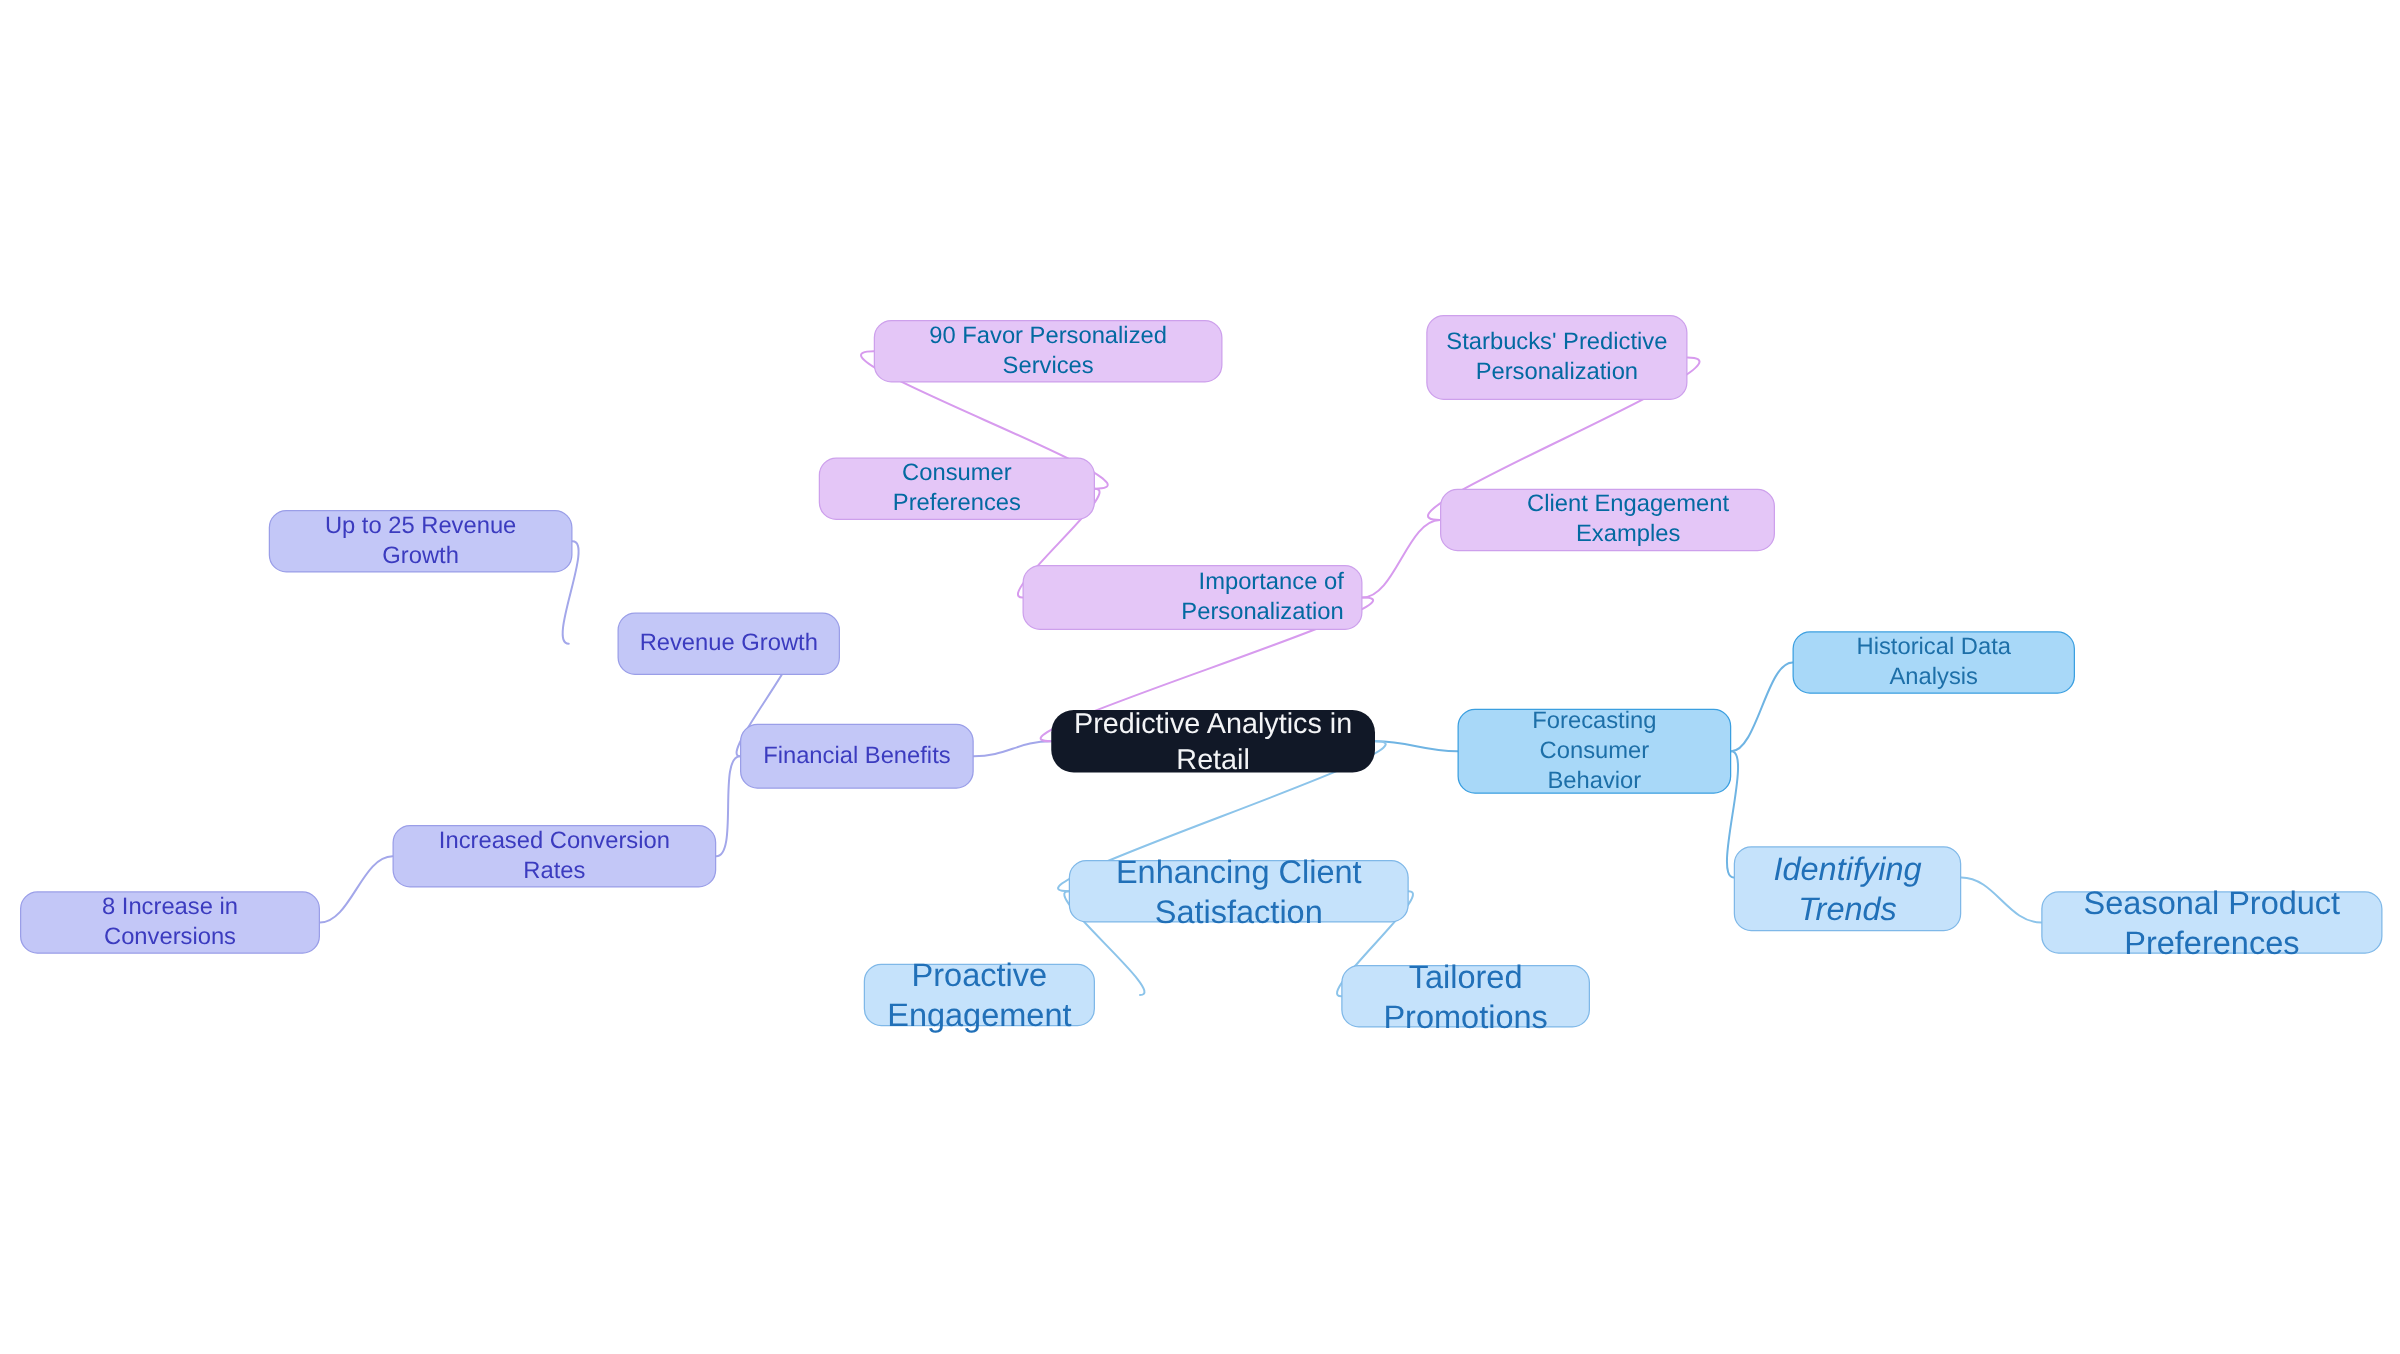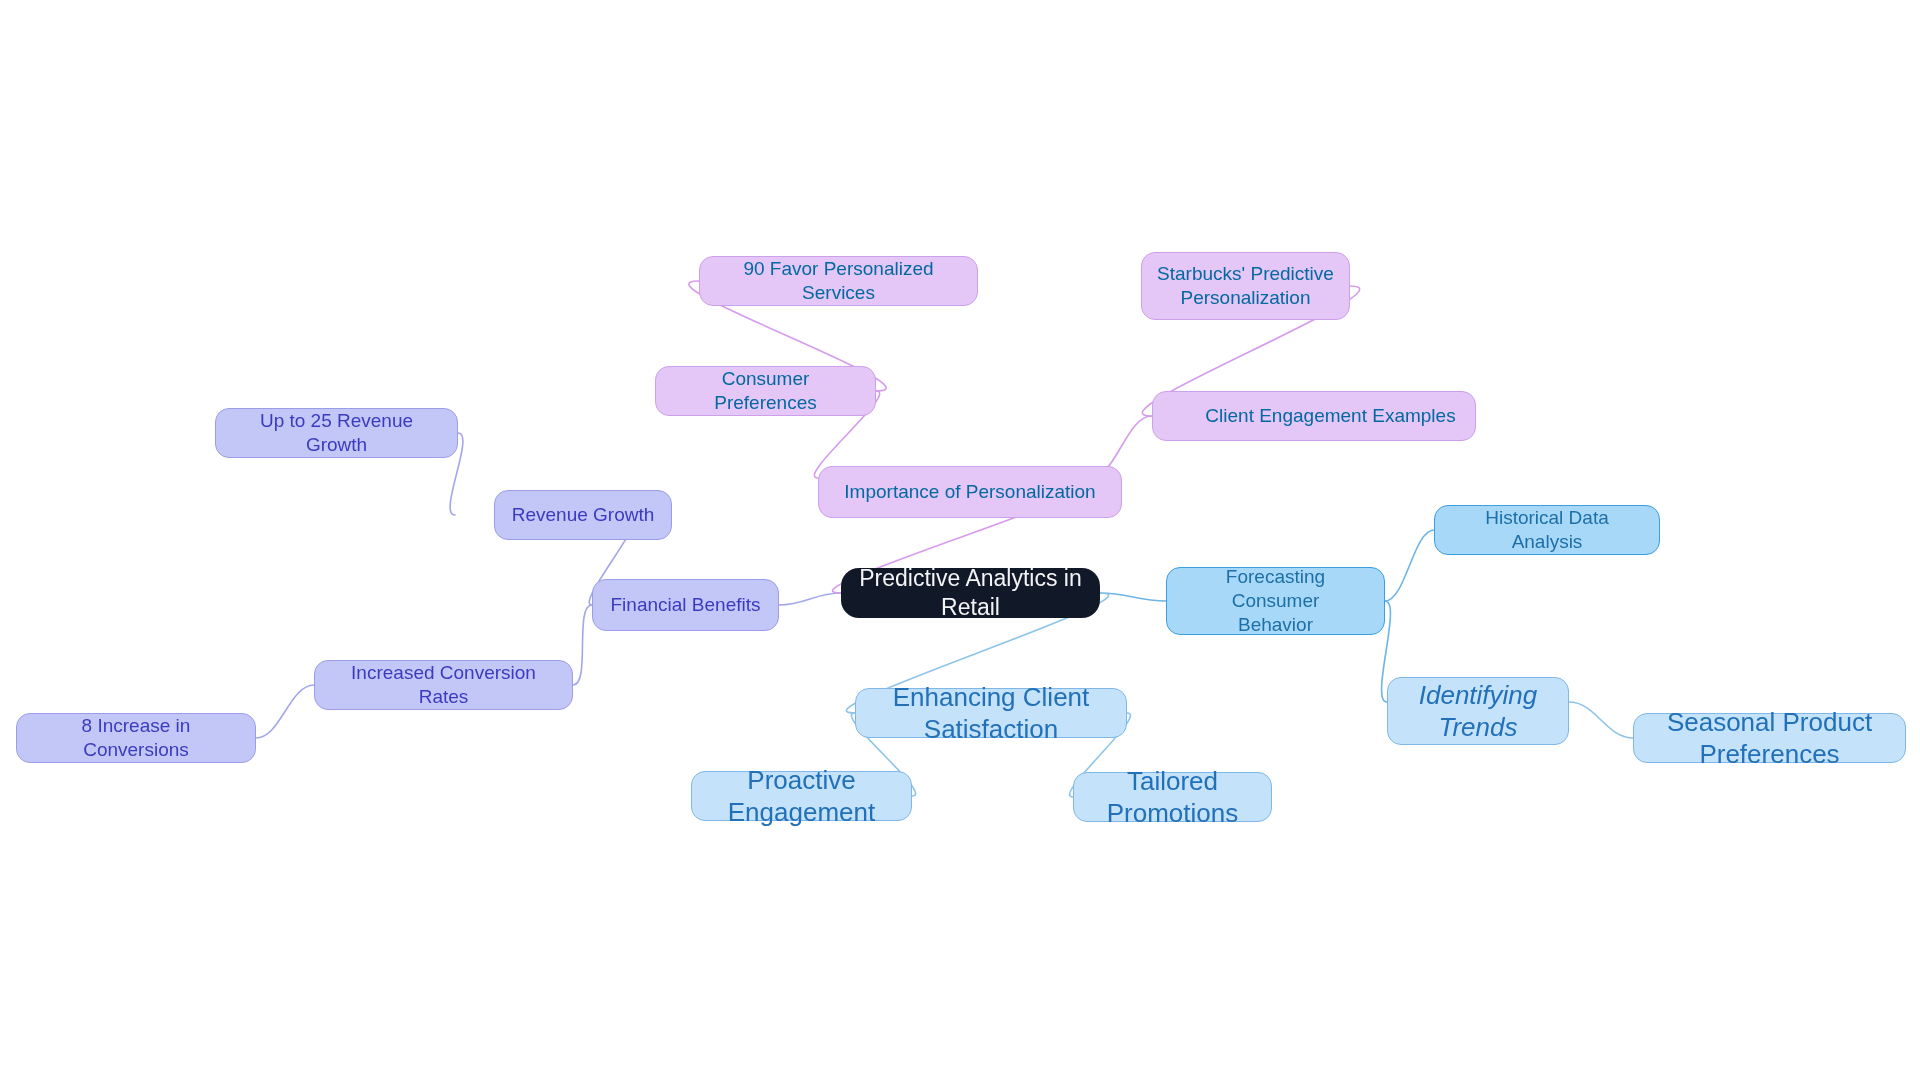--- a/index.html
+++ b/index.html
@@ -96,27 +96,27 @@
       <path d="M 1152 416 C 1082 416, 1420 286, 1350 286" fill="none" stroke="#d79bee" stroke-width="1.6" stroke-linecap="round"></path>
     </svg>
   <div id="nodes-layer">
       <div class="node root" style="left: 841px; top: 568px; width: 259px; height: 50px;">Predictive Analytics in Retail</div>
       <div class="node blue" style="left: 1166px; top: 567px; width: 219px; height: 68px;">Forecasting Consumer
 Behavior</div>
       <div class="node blue" style="left: 1434px; top: 505px; width: 226px; height: 50px;">Historical Data Analysis</div>
       <div class="node paleblue" style="left: 1387px; top: 677px; width: 182px; height: 68px; font-style: italic;">Identifying Trends</div>
       <div class="node paleblue" style="left: 1633px; top: 713px; width: 273px; height: 50px;">Seasonal Product Preferences</div>
       <div class="node paleblue" style="left: 855px; top: 688px; width: 272px; height: 50px;">Enhancing Client Satisfaction</div>
-      <div class="node paleblue" style="left: 691px; top: 771px; width: 221px; height: 50px;">Proactive Engagement</div>
+      <div class="node paleblue" style="left: 691px; top: 771px; width: 185px; height: 50px;">Proactive Engagement</div>
       <div class="node paleblue" style="left: 1073px; top: 772px; width: 199px; height: 50px;">Tailored Promotions</div>
       <div class="node periwinkle" style="left: 592px; top: 579px; width: 187px; height: 52px;">Financial Benefits</div>
       <div class="node periwinkle" style="left: 455px; top: 490px; width: 178px; height: 50px; margin-left: 39px;">Revenue Growth</div>
       <div class="node periwinkle" style="left: 215px; top: 408px; width: 243px; height: 50px;">Up to 25 Revenue Growth</div>
       <div class="node periwinkle" style="left: 314px; top: 660px; width: 259px; height: 50px;">Increased Conversion Rates</div>
       <div class="node periwinkle" style="left: 16px; top: 713px; width: 240px; height: 50px;">8 Increase in Conversions</div>
-      <div class="node purple" style="left: 818px; top: 466px; width: 304px; height: 52px; text-align: right;">Importance of Personalization</div>
+      <div class="node purple" style="left: 818px; top: 452px; width: 272px; height: 52px; text-align: right;">Importance of Personalization</div>
       <div class="node purple" style="left: 655px; top: 366px; width: 221px; height: 50px;">Consumer Preferences</div>
       <div class="node purple" style="left: 699px; top: 256px; width: 279px; height: 50px;">90 Favor Personalized Services</div>
-      <div class="node purple" style="left: 1152px; top: 391px; width: 324px; height: 50px; padding-left: 47px;">Client Engagement Examples</div>
+      <div class="node purple" style="left: 1152px; top: 391px; width: 268px; height: 50px; padding-left: 47px;">Client Engagement Examples</div>
       <div class="node purple" style="left: 1141px; top: 252px; width: 209px; height: 68px;">Starbucks' Predictive
 Personalization</div>
     </div>
 </div>
 
 </body></html>

